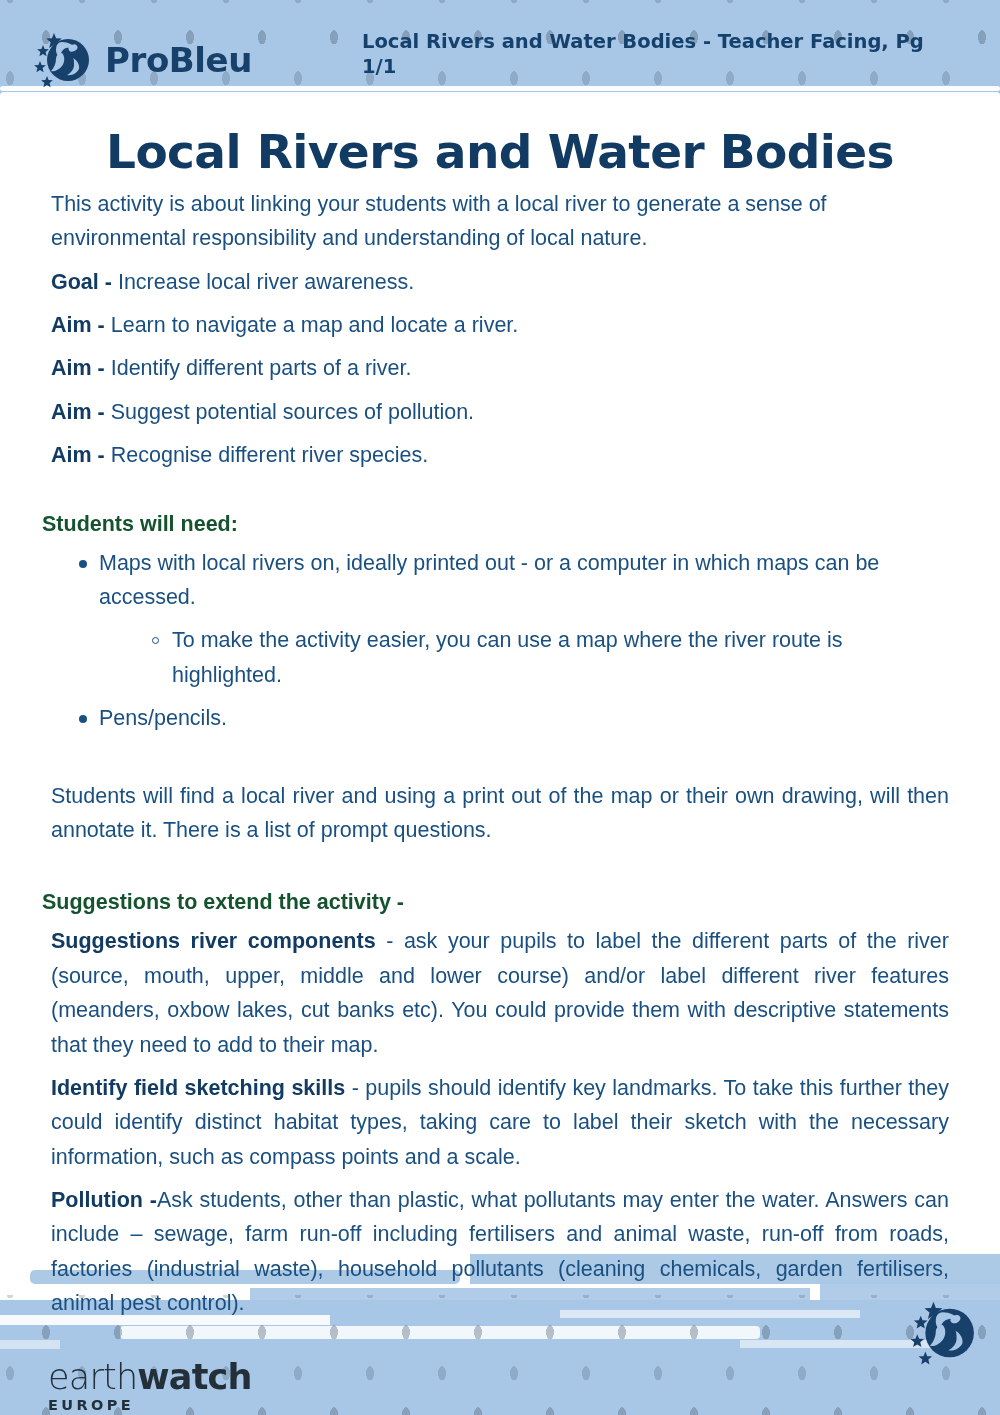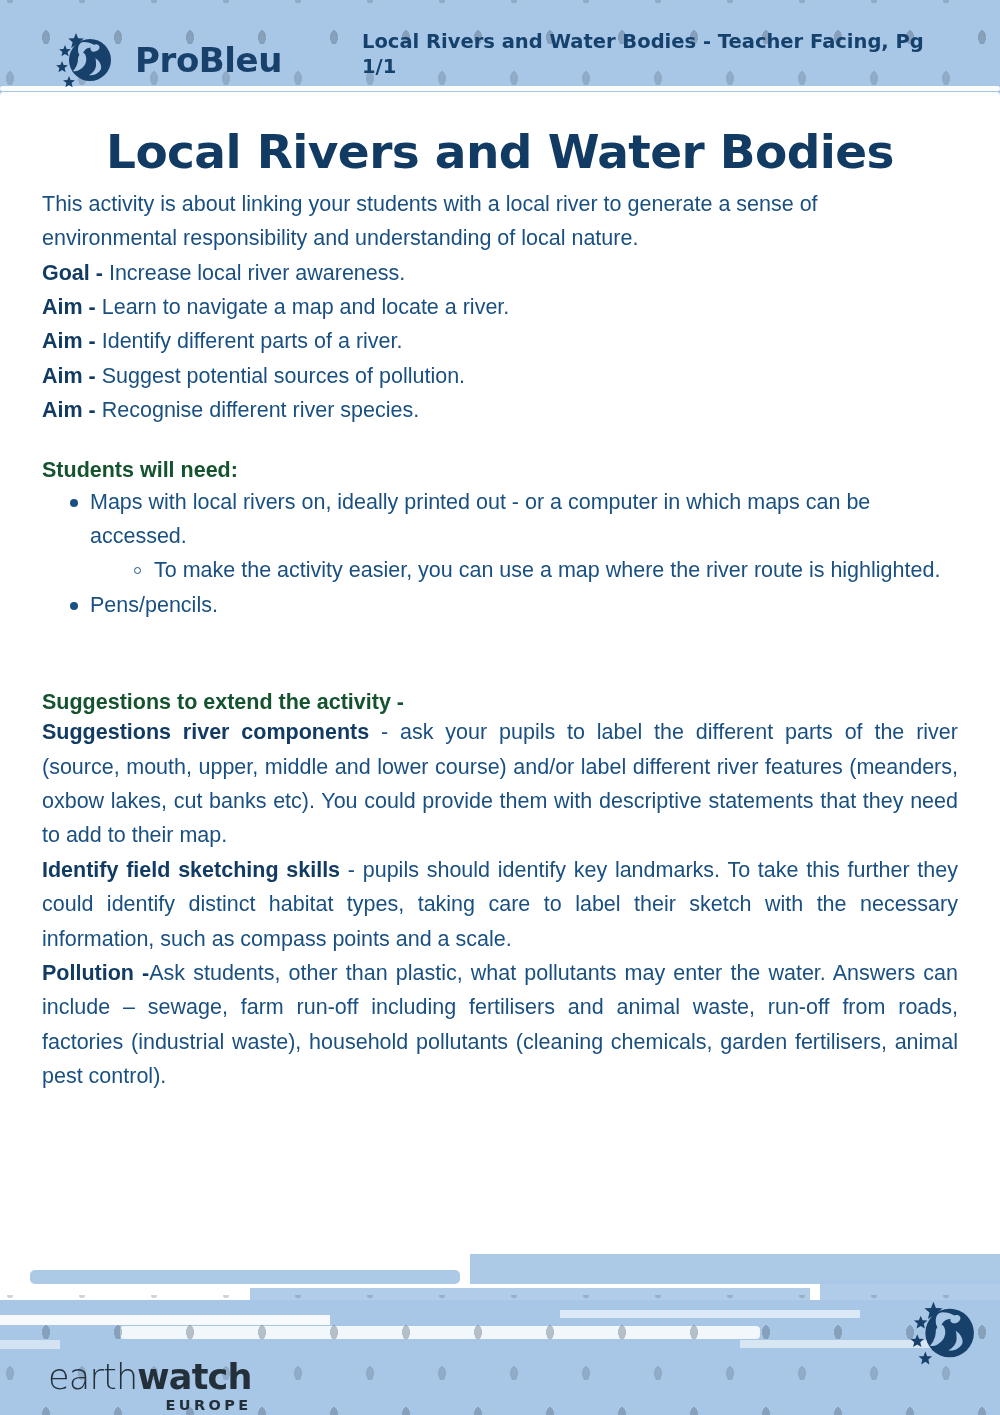--- a/index.html
+++ b/index.html
@@ -53,24 +53,24 @@
   .hb4 { top: 104px; height: 18px; left: 0px;   width: 1000px; opacity:1;}
   .hb5 { top: 96px;  height: 10px; left: 0px;   width: 190px; opacity:.9;}
   .hb6 { top: 100px; height: 6px;  left: 430px; width: 170px; opacity:.7;}
   .header-wave {
     position: absolute;
     left: 0; bottom: 0; width: 1000px; height: 30px;
   }
 
   .logo-wrap {
     position: absolute;
-    left: 54px; top: 28px;
+    left: 32px; top: 28px;
     display: flex;
     align-items: center;
-    gap: 17px;
+    gap: 9px;
     z-index: 4;
   }
   .logo-mark { width: 64px; height: 64px; display:block; }
   .logo-text {
     font-size: 34px;
     font-weight: bold;
     color: #17406b;
     letter-spacing: -0.4px;
     line-height: 1;
     font-family: "DejaVu Sans", sans-serif;
@@ -102,21 +102,21 @@
     color: #123b63;
     text-align: center;
     margin: 0 0 10px 0;
     letter-spacing: -0.6px;
     font-family: "DejaVu Sans", sans-serif;
   }
   p, .line, li {
     font-size: 21.5px;
     line-height: 1.60;
     color: #1a5081;
-    margin: 0;
+    margin: 9px;
   }
   .intro { text-align: left; }
   .line { white-space: nowrap; }
   b, .bold { font-weight: bold; color: #123b63; }
   .spacer-md { height: 30px; }
   .spacer-lg { height: 34px; }
 
   .need-head { font-weight: bold; color:#14532d; font-size: 21.5px; }
 
   ul.lvl1 {
@@ -194,21 +194,21 @@
     font-size: 35px;
     color: #23303a;
     letter-spacing: -0.8px;
     line-height: 1;
     font-family: "DejaVu Sans", sans-serif;
     margin-top: 48px;
   }
   .ew-main .light { font-weight: 300; }
   .ew-main .heavy { font-weight: bold; }
   .ew-sub {
-    text-align: right;
+    text-align: left;
     font-size: 14.5px;
     font-weight: bold;
     letter-spacing: 3.4px;
     color: #23303a;
     margin-top: 2px;
     font-family: "DejaVu Sans", sans-serif;
   }
   .footer-mark {
     position: absolute;
     right: 18px; top: 56px;
@@ -296,20 +296,21 @@
         </li>
       </ul>
     </li>
     <li>
       <span>Pens/pencils.</span>
     </li>
   </ul>
 
   <div class="spacer-lg"></div>
 
+  <p class="justified">Students will find a local river and using a print out of the map or their own drawing, will then annotate it. There is a list of prompt questions.</p>
 
   <div class="spacer-lg"></div>
 
   <div class="need-head">Suggestions to extend the activity -</div>
 
   <p class="justified">
     <span class="bold">Suggestions river components</span><span> - ask your pupils to label the different parts of the river (source, mouth, upper, middle and lower course) and/or label different river features (meanders, oxbow lakes, cut banks etc). You could provide them with descriptive statements that they need to add to their map.</span>
   </p>
   <p class="justified">
     <span class="bold">Identify field sketching skills</span><span> - pupils should identify key landmarks. To take this further they could identify distinct habitat types, taking care to label their sketch with the necessary information, such as compass points and a scale.</span>

